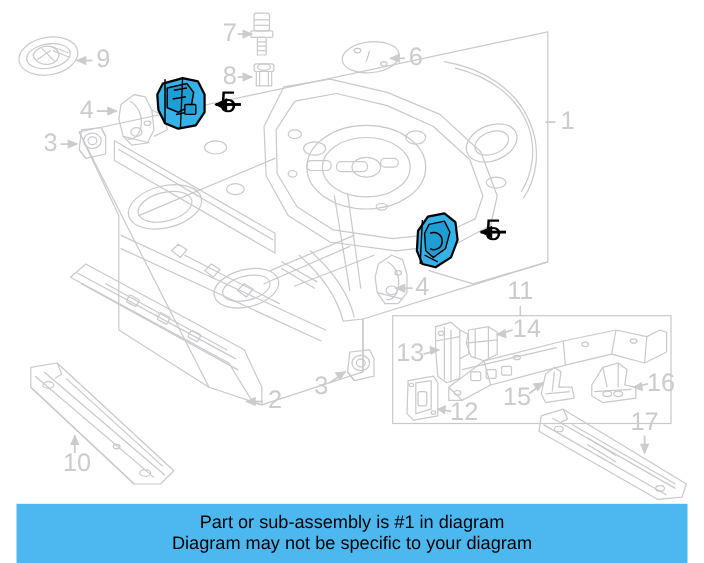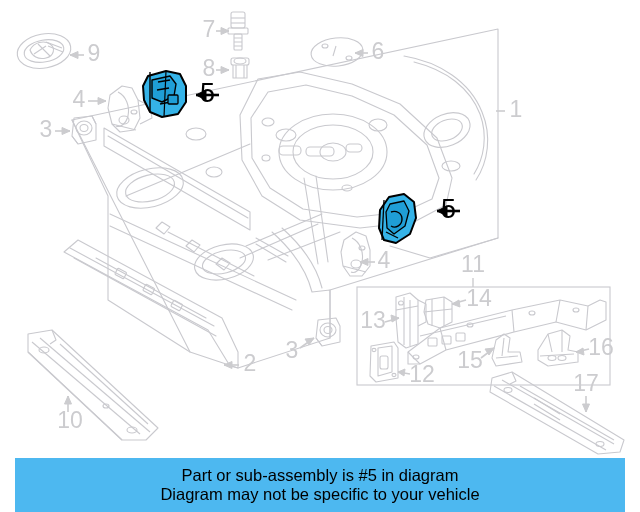--- a/index.html
+++ b/index.html
@@ -416,17 +416,17 @@
       <text x="601" y="349" fill="#cccccf">16</text>
       <text x="586" y="385" fill="#cccccf">17</text>
 
       <text x="200" y="95" fill="#000000" font-size="27" text-anchor="start">5</text>
       <text x="441" y="211" fill="#000000" font-size="27" text-anchor="start">5</text>
     </g>
 
   </svg>
 
   <div class="notice-banner">
-    <div class="notice-line">Part or sub-assembly is #5 in diagram</div>
-    <div class="notice-line">Diagram may not be specific to your vehicle</div>
+    <div class="notice-line">Part or sub-assembly is #1 in diagram</div>
+    <div class="notice-line">Diagram may not be specific to your diagram</div>
   </div>
 
 </div>
 
 </body></html>

